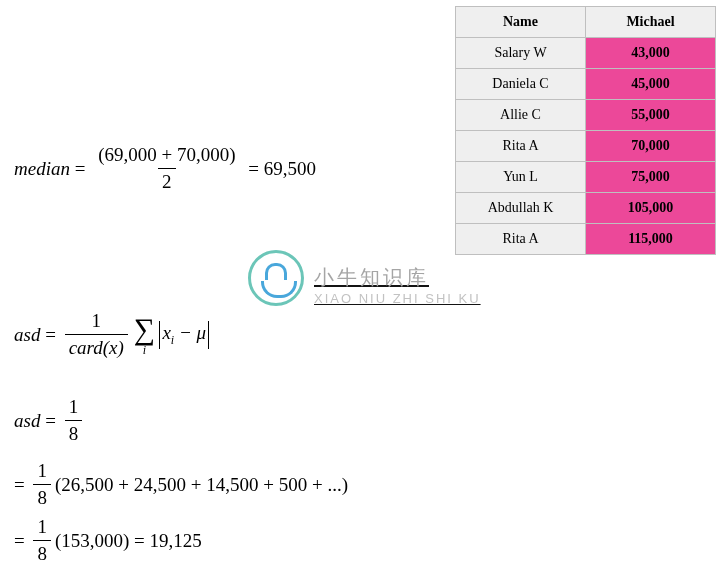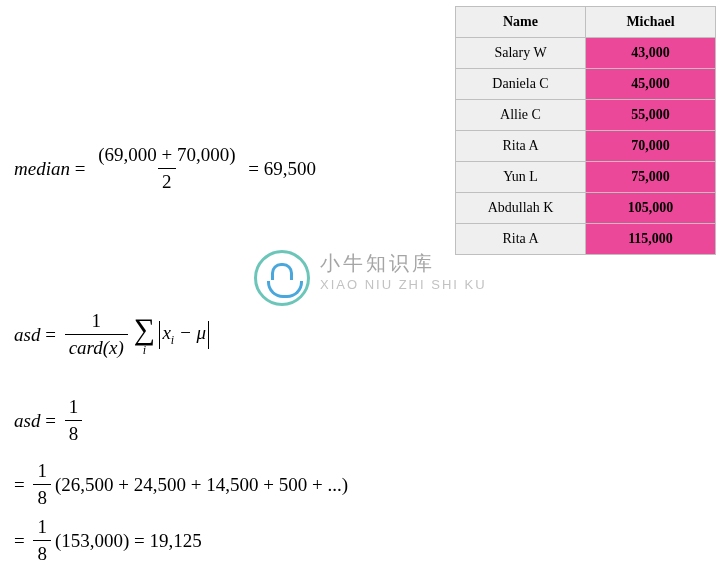--- a/index.html
+++ b/index.html
@@ -86,26 +86,27 @@
   }
   .salary-table td.salary {
     background: #ec4899;
     font-weight: bold;
     width: 130px;
   }
 
   
   .watermark {
     position: absolute;
-    left: 254px;
+    left: 248px;
     top: 250px;
     display: flex;
-    align-items: flex-start;
+    align-items: flex-end;
     opacity: 0.92;
     pointer-events: none;
+    text-decoration: underline;
   }
   .wm-logo {
     width: 56px; height: 56px;
     border: 3px solid #5fc1b2;
     border-radius: 50%;
     position: relative;
     margin-right: 10px;
   }
   .wm-logo::before {
     content: "";

